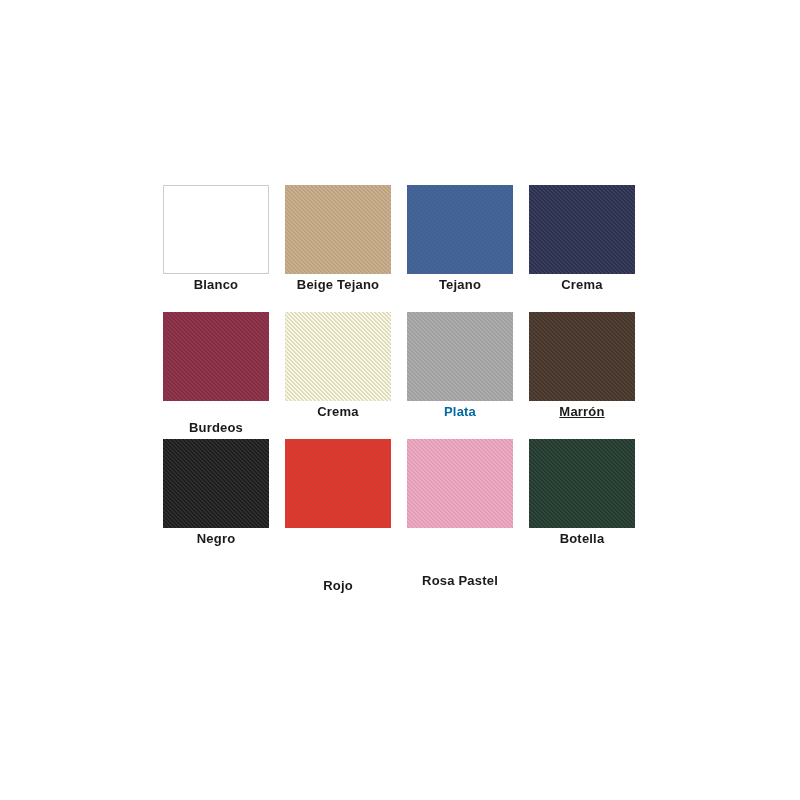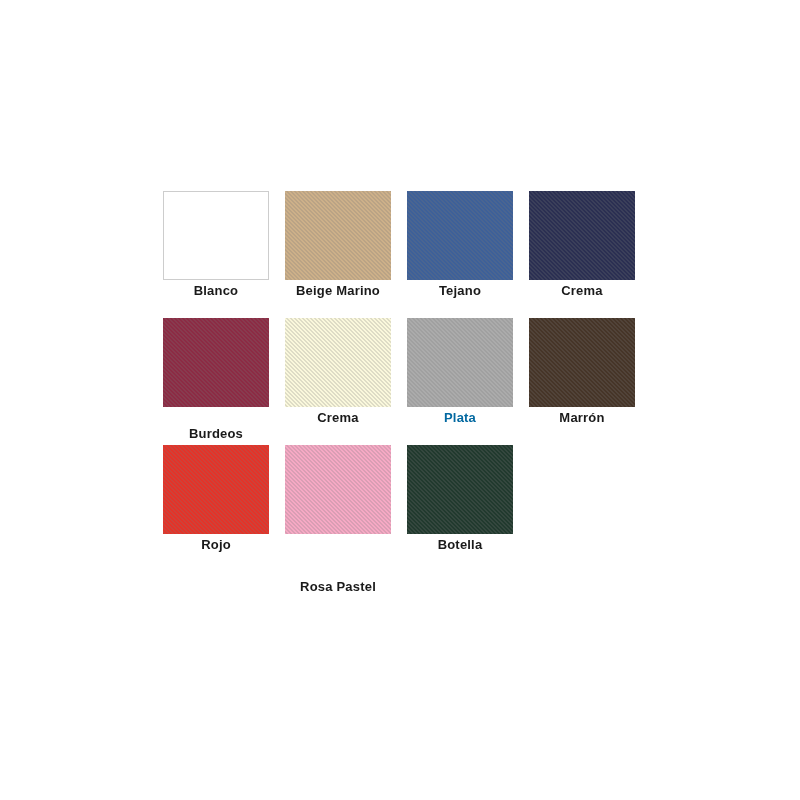--- a/index.html
+++ b/index.html
@@ -18,21 +18,21 @@
   #swatch-page {
     position: relative;
     width: 800px;
     height: 800px;
     background: #ffffff;
   }
 
   #swatch-grid {
     position: absolute;
     left: 163px;
-    top: 191px;
+    top: 185px;
     width: 470px;
     display: grid;
     grid-template-columns: repeat(4, 106px);
     grid-template-rows: repeat(3, 111px);
     column-gap: 15px;
     row-gap: 40px;
     gap: 16px;
   }
 
   .swatch-cell {
@@ -92,21 +92,21 @@
 <div id="swatch-page">
   <div id="swatch-grid">
       <div class="swatch-cell">
         <div class="swatch-chip bordered no-weave" style="background-color: rgb(255, 255, 255); border-color: rgb(205, 205, 205);"></div>
         <div class="swatch-label" style="color: rgb(26, 26, 26);">Blanco</div>
       </div>
       <div class="swatch-cell">
         <div class="swatch-chip" style="background-color: rgb(205, 176, 137);">
           <div class="weave"></div>
         </div>
-        <div class="swatch-label" style="color: rgb(26, 26, 26);">Beige Marino</div>
+        <div class="swatch-label" style="color: rgb(26, 26, 26);">Beige Tejano</div>
       </div>
       <div class="swatch-cell">
         <div class="swatch-chip" style="background-color: rgb(61, 96, 153);">
           <div class="weave"></div>
         </div>
         <div class="swatch-label" style="color: rgb(26, 26, 26);">Tejano</div>
       </div>
       <div class="swatch-cell">
         <div class="swatch-chip" style="background-color: rgb(43, 47, 82);">
           <div class="weave"></div>
@@ -128,27 +128,33 @@
       <div class="swatch-cell">
         <div class="swatch-chip" style="background-color: rgb(171, 171, 171);">
           <div class="weave"></div>
         </div>
         <div class="swatch-label" style="color: #0369a1;">Plata</div>
       </div>
       <div class="swatch-cell">
         <div class="swatch-chip" style="background-color: rgb(70, 53, 40);">
           <div class="weave"></div>
         </div>
-        <div class="swatch-label" style="color: rgb(26, 26, 26);">Marrón</div>
+        <div class="swatch-label" style="color: rgb(26, 26, 26); text-decoration: underline;">Marrón</div>
+      </div>
+      <div class="swatch-cell">
+        <div class="swatch-chip" style="background-color: rgb(28, 28, 28);">
+          <div class="weave"></div>
+        </div>
+        <div class="swatch-label" style="color: rgb(26, 26, 26);">Negro</div>
       </div>
       <div class="swatch-cell">
         <div class="swatch-chip" style="background-color: rgb(229, 50, 40);">
           <div class="weave"></div>
         </div>
-        <div class="swatch-label" style="color: rgb(26, 26, 26);">Rojo</div>
+        <div class="swatch-label" style="color: rgb(26, 26, 26); margin-top: 47px;">Rojo</div>
       </div>
       <div class="swatch-cell">
         <div class="swatch-chip" style="background-color: rgb(246, 169, 196);">
           <div class="weave"></div>
         </div>
         <div class="swatch-label" style="color: rgb(26, 26, 26); margin-top: 42px;">Rosa Pastel</div>
       </div>
       <div class="swatch-cell">
         <div class="swatch-chip" style="background-color: rgb(33, 58, 46);">
           <div class="weave"></div>

